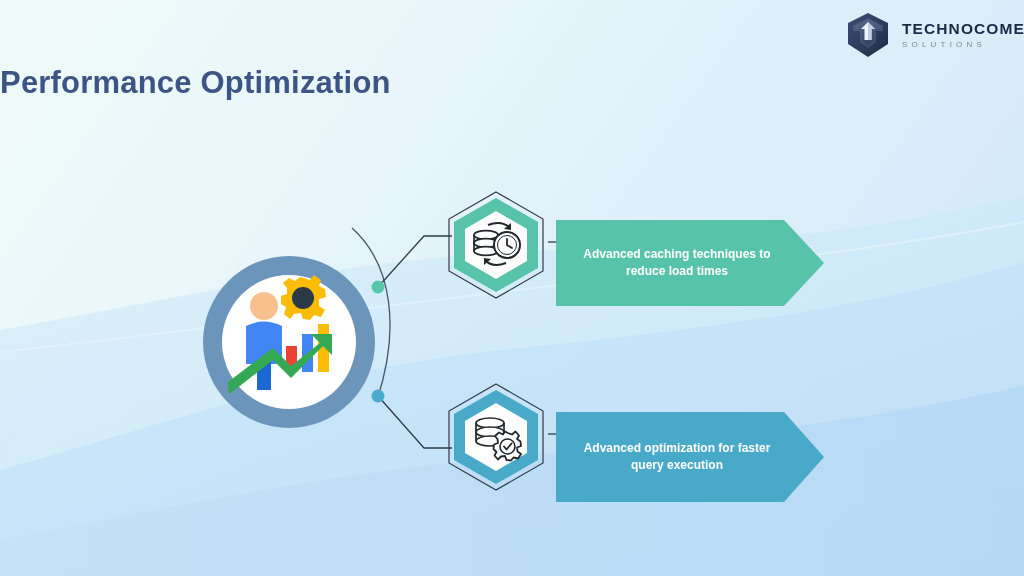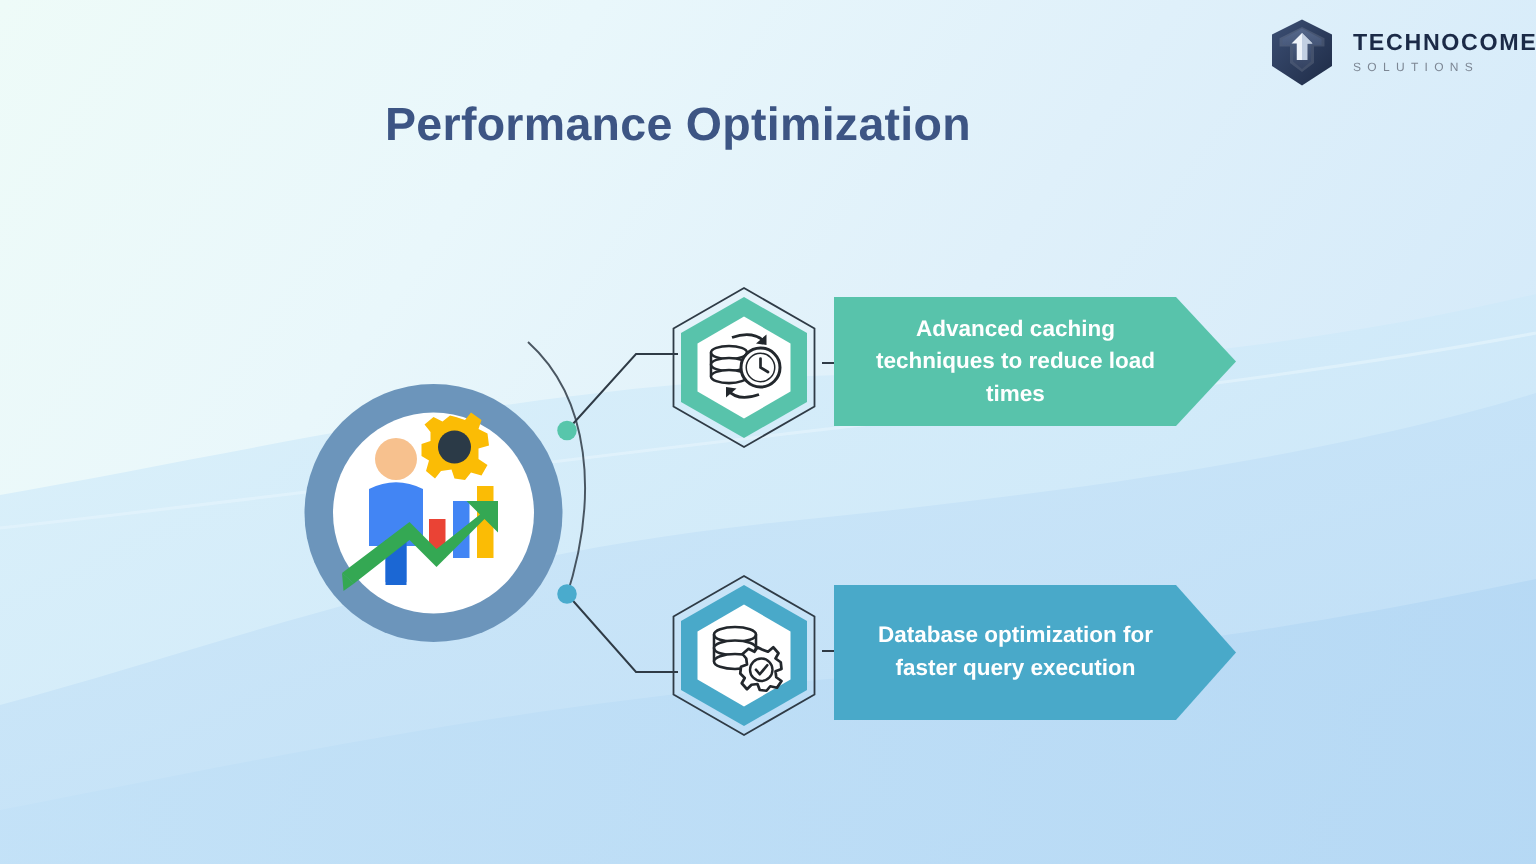--- a/index.html
+++ b/index.html
@@ -46,21 +46,20 @@
     font-size: 8px;
     color: #7d8794;
     letter-spacing: 4.2px;
   }
   
   .title {
     position: absolute;
     left: 0;
     top: 62px;
     width: 904px;
-    text-align: center;
     color: #3d5584;
     font-size: 31px;
     font-weight: bold;
     line-height: 1.33;
     letter-spacing: 0.2px;
   }
   .title .line { display: block; }
   
   .hub {
     position: absolute;
@@ -81,25 +80,26 @@
     height: 110px;
   }
   .banner {
     position: absolute;
     display: flex;
     align-items: center;
     justify-content: center;
     text-align: center;
     color: #ffffff;
     font-weight: bold;
-    font-size: 15px;
+    font-size: 12px;
     line-height: 1.44;
     padding: 0 44px 0 18px;
     box-sizing: border-box;
     clip-path: polygon(0 0, calc(100% - 40px) 0, 100% 50%, calc(100% - 40px) 100%, 0 100%);
+    margin-top: 22px;
   }
   .banner-1 {
     left: 556px;
     top: 198px;
     width: 268px;
     height: 86px;
     background: #58c3ab;
   }
   .banner-2 {
     left: 556px;
@@ -249,16 +249,16 @@
 
       <g transform="translate(64,65)">
         <path d="M0,-14 L4,-12.5 L7.5,-15.5 L11,-11.5 L9,-8 L12.5,-5.5 L13,-1 L9,0.5 L9.5,4.5 L13,7 L10,11.5 L5.5,10.5 L3,13.5 L-1.5,13 L-3,9 L-7,9.5 L-10,12.5 L-13.5,8.5 L-11.5,5 L-14.5,2 L-14,-2.5 L-10,-4 L-10.5,-8 L-13,-11 L-9,-14.5 L-5,-12.5 L-3,-15.5 Z" fill="#ffffff" stroke="#22272c" stroke-width="1.8" stroke-linejoin="round"></path>
         <circle cx="-0.5" cy="-0.5" r="7.5" fill="#ffffff" stroke="#22272c" stroke-width="1.6"></circle>
         <path d="M-4,-0.5 L-1.5,2.5 L3.5,-3.5" fill="none" stroke="#22272c" stroke-width="1.8" stroke-linecap="round" stroke-linejoin="round"></path>
       </g>
     </svg>
   </div>
 
   <div class="banner banner-2">
-    <span>Database optimization for faster query execution</span>
+    <span>Advanced optimization for faster query execution</span>
   </div>
 
 </div>
 
 </body></html>

